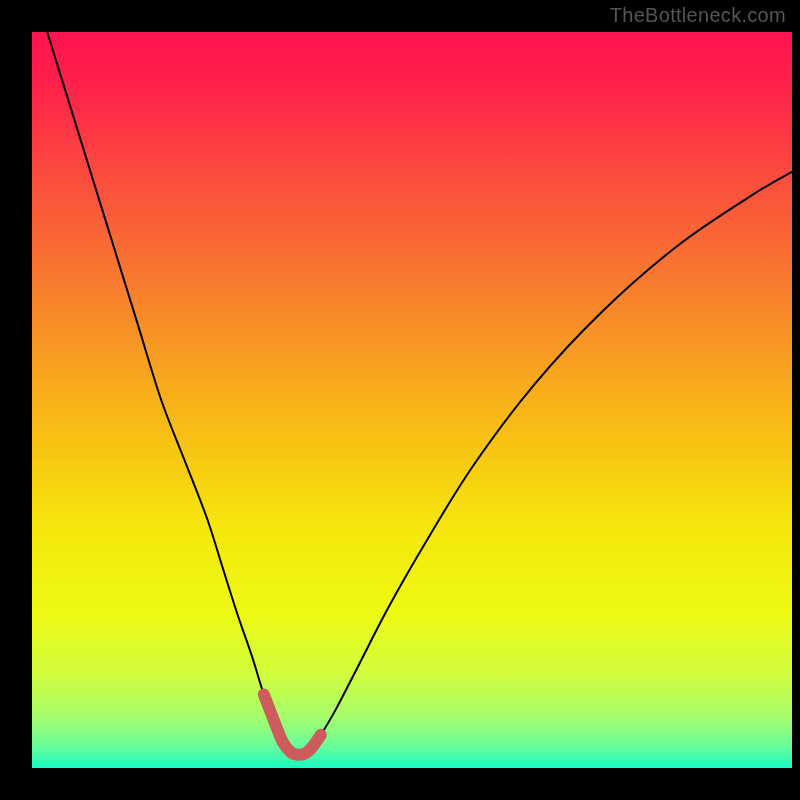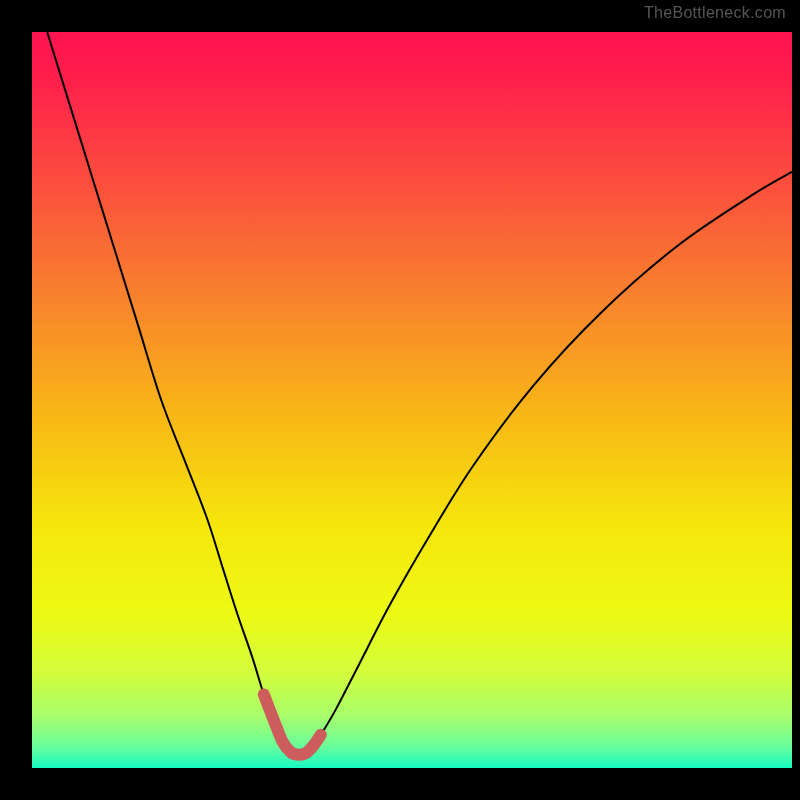--- a/index.html
+++ b/index.html
@@ -9,21 +9,21 @@
     background: #000;
     position: relative;
     overflow: hidden;
     font-family: Arial, Helvetica, sans-serif;
   }
   .watermark {
     position: absolute;
     top: 4px;
     right: 14px;
     color: #555;
-    font-size: 16px;
+    font-size: 20px;
     font-weight: 500;
     letter-spacing: .3px;
     z-index: 5;
   }
   .plot-frame {
     position: absolute;
     left: 32px;
     top: 32px;
     width: 760px;
     height: 736px;

